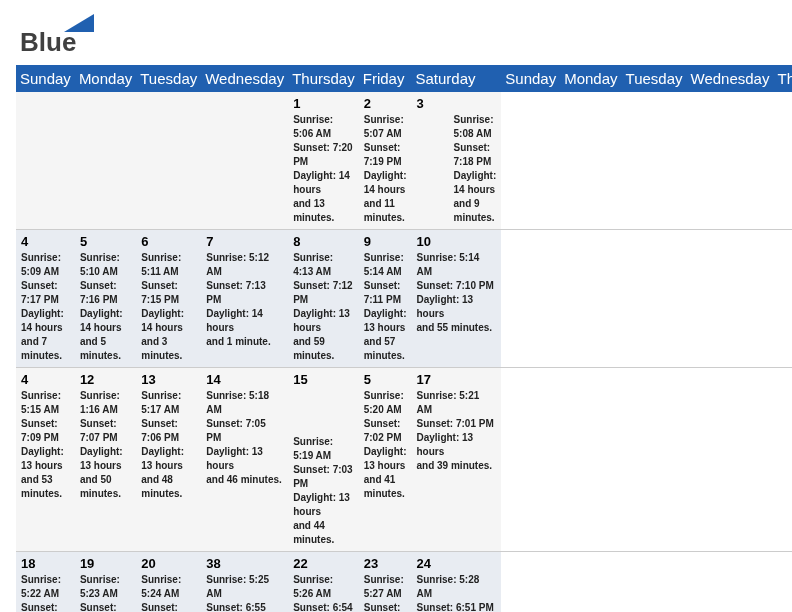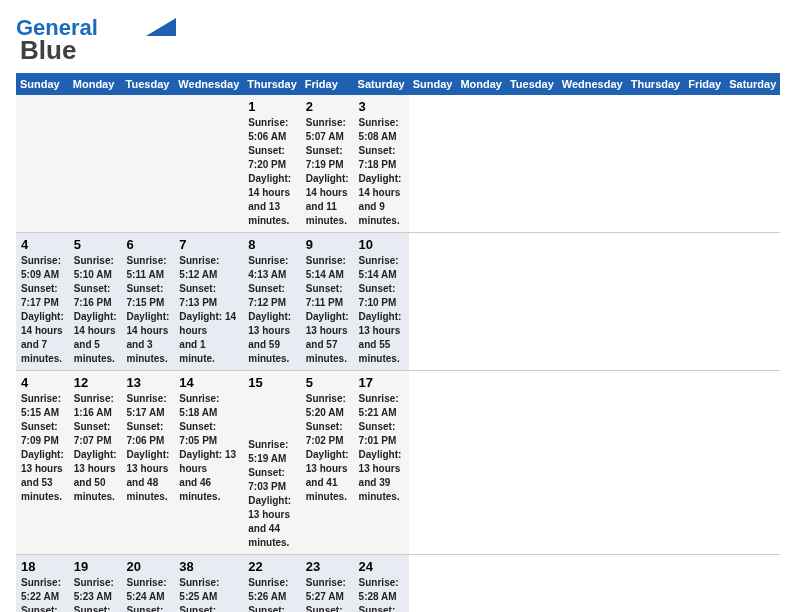--- a/index.html
+++ b/index.html
@@ -52,22 +52,22 @@
     table {
       width: 100%;
       border-collapse: collapse;
       font-size: 11px;
     }
     thead tr th {
       background: #2060b0;
       color: #fff;
       padding: 5px 4px;
       text-align: left;
-      font-size: 11px;
-      font-weight: bold;
+      font-size: 15px;
+      font-weight: normal;
     }
     tbody tr {
       border-bottom: 1px solid #ccc;
     }
     tbody tr:nth-child(odd) {
       background: #f5f5f5;
     }
     tbody tr:nth-child(even) {
       background: #e8ecf2;
     }
@@ -91,23 +91,20 @@
     .empty-cell {
       min-height: 80px;
     }
   </style>
 </head>
 <body>
 
 <div class="header-area">
   <div class="logo">
     <div style="display:flex; align-items:center;">
-      <span class="logo-text">
-        <span class="blue">General</span>
-      </span>
       <svg class="logo-icon" viewBox="0 0 30 18">
         <polygon points="0,18 30,0 30,18" fill="#2060b0"></polygon>
       </svg>
     </div>
     <div style="margin-top:-4px; margin-left:4px;">
       <span class="logo-text" style="color:#404040; font-size:26px;">Blue</span>
     </div>
   </div>
   <div class="title-area">
     <div class="month-year"></div>
@@ -149,21 +146,21 @@
         </td>
         <td>
           <div class="day-num">2</div>
           <div class="day-detail" style="white-space: pre-line;">Sunrise: 5:07 AM
 Sunset: 7:19 PM
 Daylight: 14 hours
 and 11 minutes.</div>
         </td>
         <td>
           <div class="day-num">3</div>
-          <div class="day-detail" style="white-space: pre-line;">Sunrise: 5:08 AM
+          <div class="day-detail" style="white-space: pre-line; margin-left: 37px;">Sunrise: 5:08 AM
 Sunset: 7:18 PM
 Daylight: 14 hours
 and 9 minutes.</div>
         </td>
       </tr>
       <tr>
         <td>
           <div class="day-num">4</div>
           <div class="day-detail" style="white-space: pre-line;">Sunrise: 5:09 AM
 Sunset: 7:17 PM

